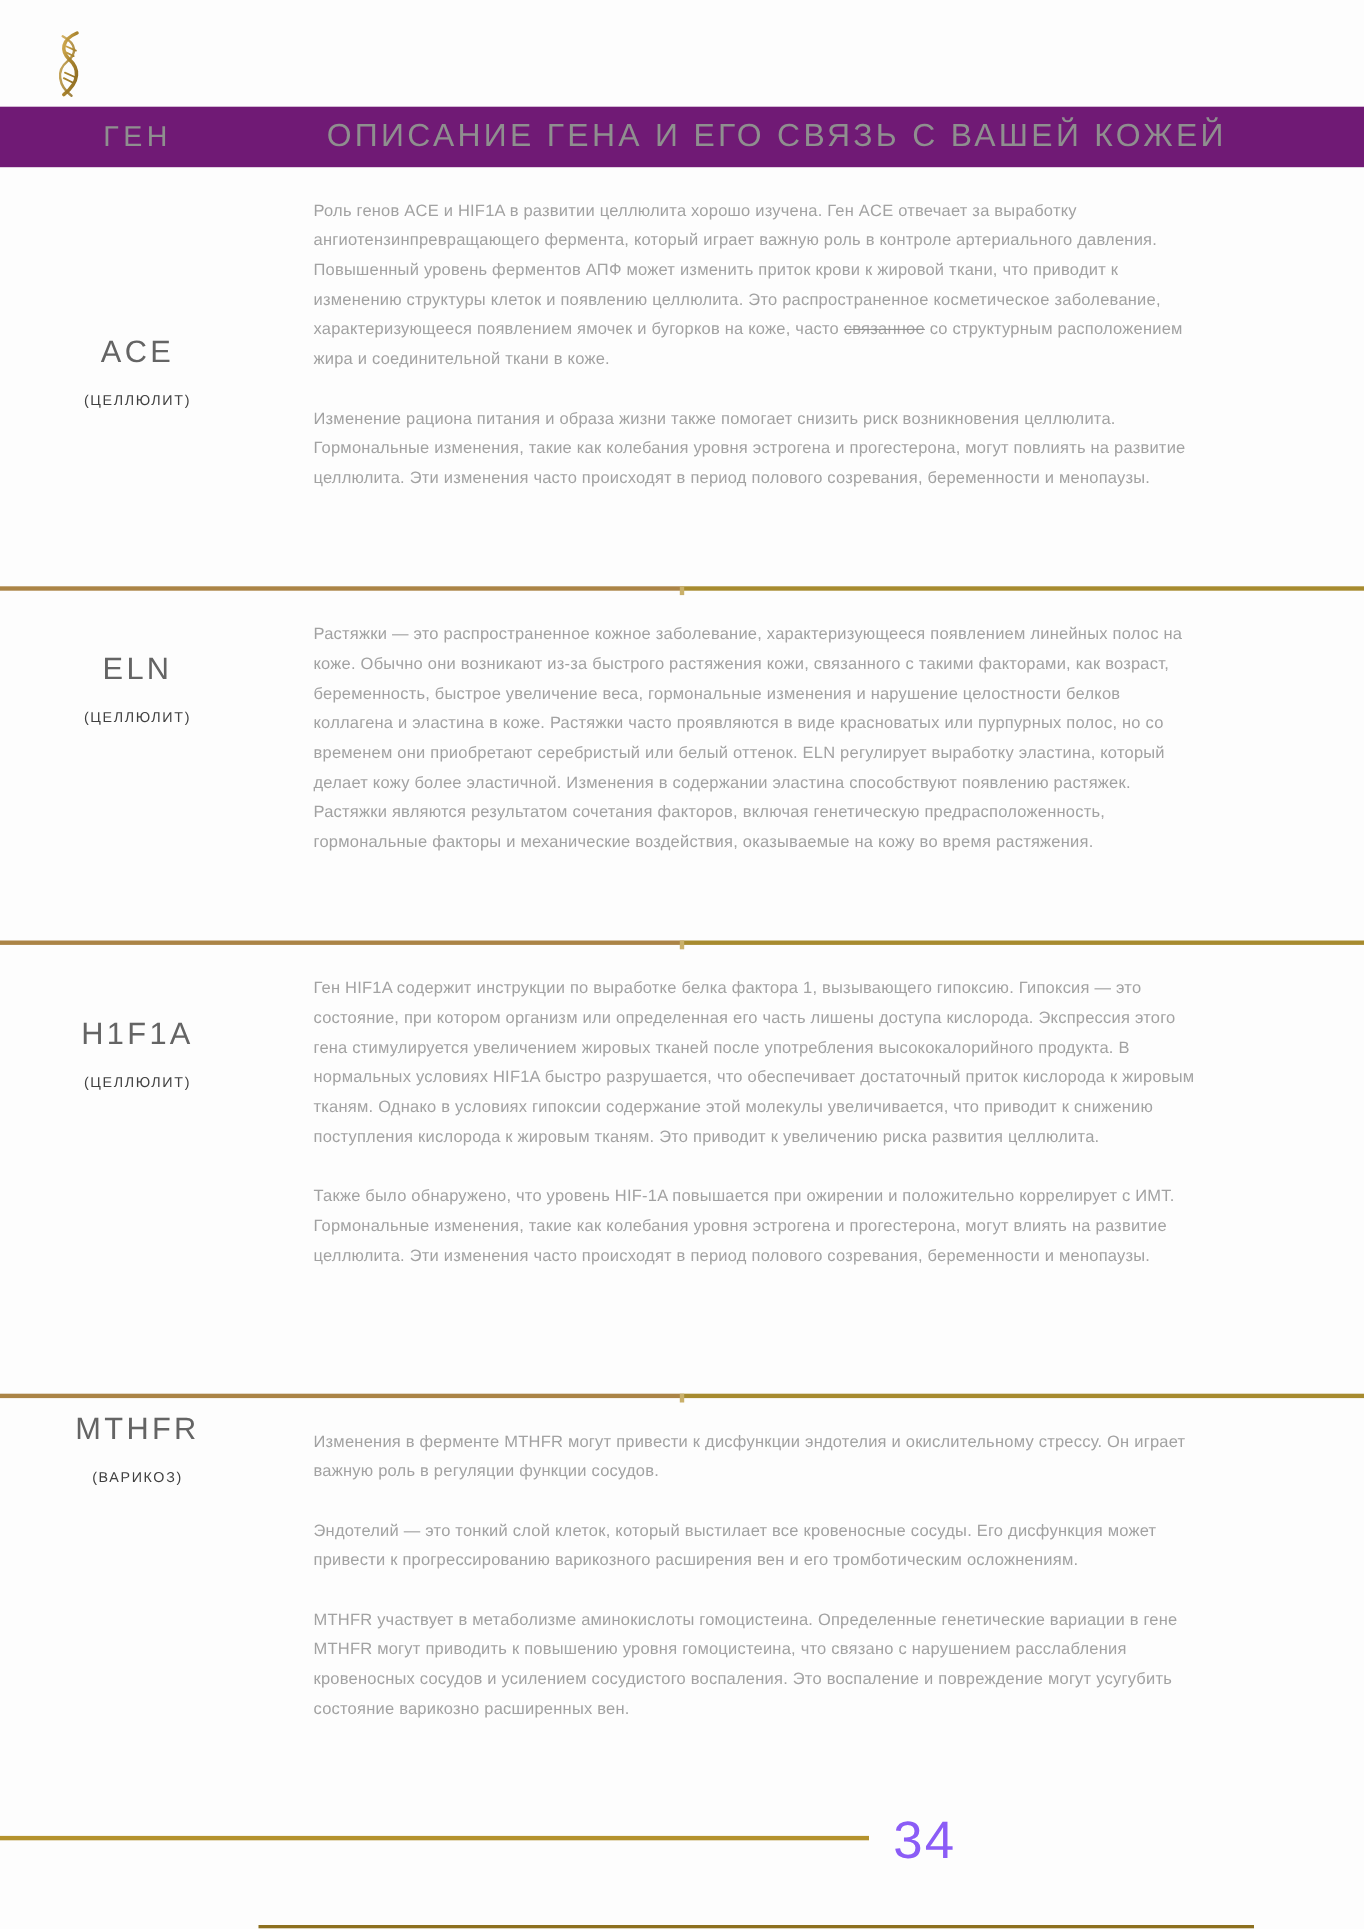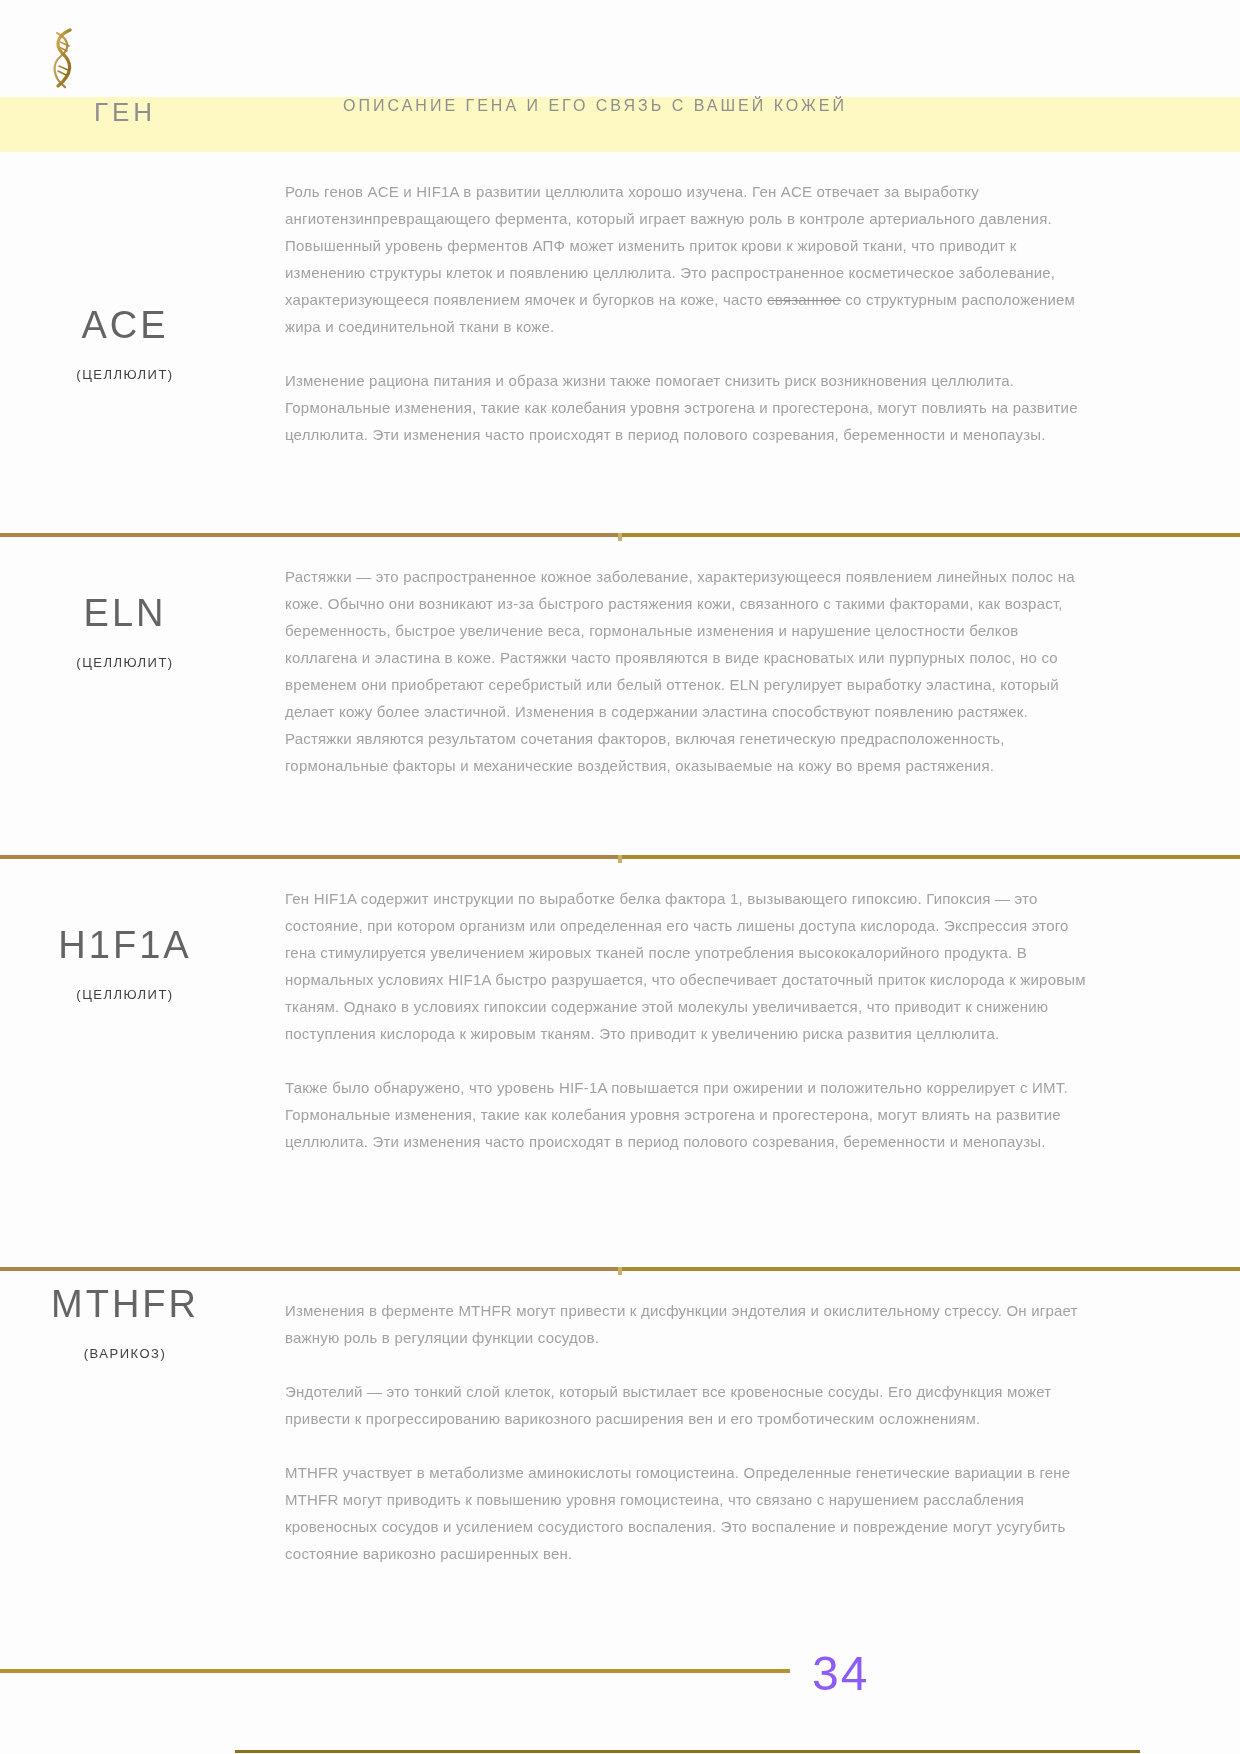--- a/index.html
+++ b/index.html
@@ -9,39 +9,39 @@
     background:#fdfdfd;
     font-family:"Liberation Sans", sans-serif;
     overflow:hidden;
   }
   
   .logo{position:absolute;top:28px;left:46px;width:34px;height:62px;}
   
   .header-row{
     position:absolute;top:97px;left:0;
     width:1240px;height:55px;
-    background:#fef9c3;
-    display:flex;align-items:flex-start;gap:46px;
+    background:#701a75;
+    display:flex;align-items:center;
   }
   .header-cell-gene{
     width:250px;text-align:center;
     color:#8f8f8f;font-size:26px;font-weight:400;letter-spacing:4px;
   }
   .header-cell-desc{
     padding-left:47px;
-    color:#8f8f8f;font-size:16px;font-weight:400;letter-spacing:3px;
+    color:#8f8f8f;font-size:29px;font-weight:400;letter-spacing:3px;
   }
   
   .tbody{position:absolute;top:152px;left:0;width:1240px;}
   .gene-row{display:flex;width:1240px;}
   .gene-cell{
     width:250px;flex:0 0 250px;
     display:flex;flex-direction:column;align-items:center;
   }
-  .gene-name{color:#646464;font-size:38px;letter-spacing:3px;font-weight:400;text-align:right;}
+  .gene-name{color:#646464;font-size:28px;letter-spacing:3px;font-weight:400;text-align:right;}
   .gene-cond{color:#404040;font-size:13px;letter-spacing:1.5px;margin-top:20px;}
   .desc-cell{
     flex:1;
     padding:26px 145px 0 35px;
     color:#a2a2a2;font-size:15px;line-height:27px;letter-spacing:0.2px;
   }
   .desc-cell p{margin:0 0 27px 0;}
   .struck{text-decoration:line-through;text-decoration-color:#8f8f8f;}
   
   .row-ace  {min-height:381px;} .row-ace  .gene-cell{padding-top:152px;}

